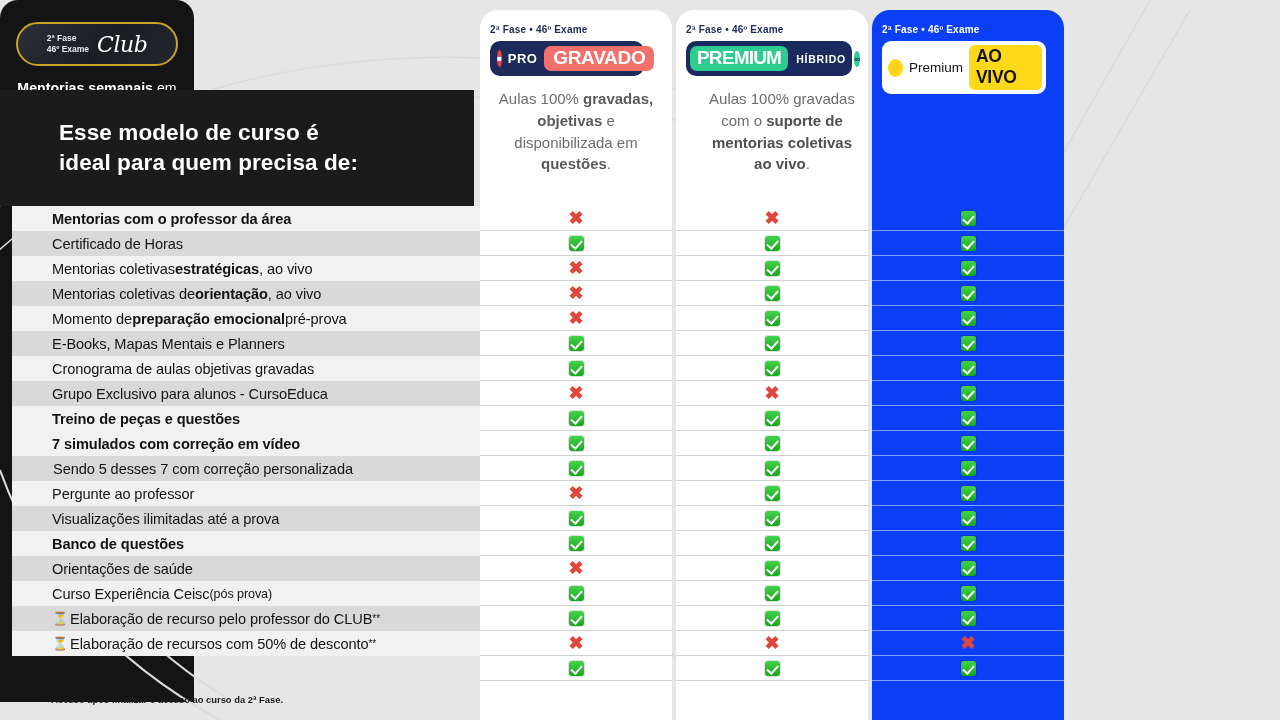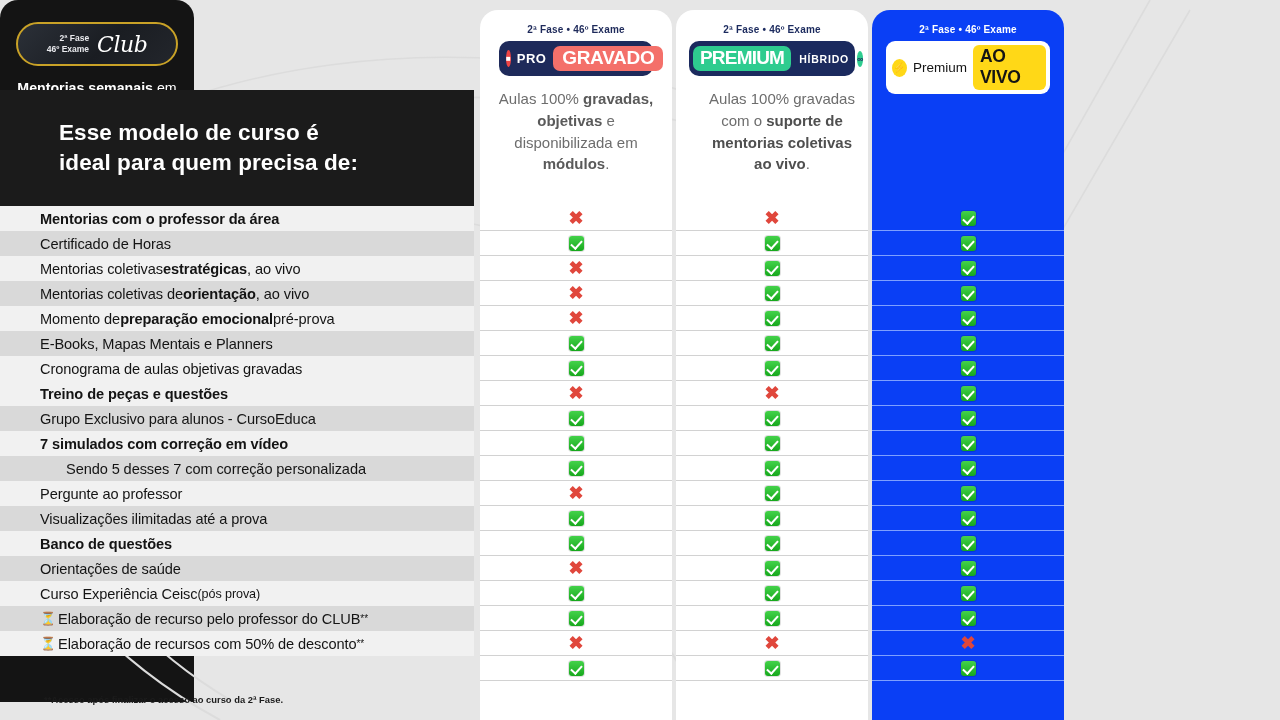--- a/index.html
+++ b/index.html
@@ -22,44 +22,44 @@
     position: absolute; left: 0; top: 90px; width: 474px; height: 116px;
     background: #1b1b1b;
     display: flex; align-items: center;
   }
   .title-block h1 {
     color: #ffffff; font-size: 22.5px; font-weight: bold;
     line-height: 1.35; padding-left: 59px; letter-spacing: .1px;
   }
 
   
-  .labels { position: absolute; left: 0; top: 206px; width: 474px; }
+  .labels { position: absolute; left: 12px; top: 206px; width: 474px; }
   .lrow {
     height: 25px; display: flex; align-items: center;
     padding-left: 40px; font-size: 14.6px; color: #141414;
     white-space: nowrap; letter-spacing: -0.1px;
   }
   .lrow.odd  { background: #f1f1f1; }
   .lrow.even { background: #d9d9d9; }
-  .lrow.indent { padding-left: 66px; }
+  .lrow.indent { padding-left: 41px; }
   .lrow b { font-weight: bold; }
   .lrow .small { font-size: 12.6px; text-align: center; }
   .lrow .sup { font-size: 10px; vertical-align: super; }
   .hourglass { font-size: 13px; margin-right: 2px; }
   .footnote {
     position: absolute; left: 44px; top: 694px;
     font-size: 9.4px; color: #1c1c1c; font-weight: bold;
   }
 
   
   .col { position: absolute; top: 10px; }
   .col-head {
     width: 100%; border-radius: 18px 18px 0 0;
     padding: 14px 10px 10px;
-    display: flex; flex-direction: column; align-items: center;
+    display: flex; flex-direction: column; align-items: flex-start;
   }
   .phase { font-size: 10px; font-weight: bold; letter-spacing: .2px; }
   .desc { text-align: center; font-size: 15px; line-height: 1.45; margin-top: 12px; }
   .desc b { font-weight: bold; }
 
   .col-body { width: 100%; }
   .crow { height: 25px; display: flex; align-items: center; justify-content: center; }
 
   
   #col-gravado { left: 480px; width: 192px; }
@@ -156,21 +156,21 @@
     border-radius: 6px; padding: 1px 7px 2px; letter-spacing: -.3px;
   }
 
   .badge-club {
     width: 162px; height: 44px; border-radius: 22px;
     border: 2px solid #c9a227;
     background: linear-gradient(135deg,#2b3038 0%,#1a1d22 55%,#23262c 100%);
     display: flex; align-items: center; justify-content: center; gap: 8px;
     margin-top: 8px;
   }
-  .club-phase { color: #e9eaee; font-size: 8.5px; line-height: 1.25; text-align: right; font-weight: bold; }
+  .club-phase { color: #e9eaee; font-size: 8.5px; line-height: 1.25; text-align: left; font-weight: bold; }
   .club-script {
     color: #ffffff; font-size: 22px;
     font-family: "DejaVu Serif", serif; font-style: italic; letter-spacing: -.5px;
   }
 
   
   .chk {
     display: inline-block; width: 15px; height: 15px; border-radius: 3px;
     background: linear-gradient(180deg,#44d24a 0%,#16a81c 100%);
     position: relative;
@@ -213,24 +213,24 @@
   <div class="labels" id="labels">
       <div class="lrow odd">
         <b>Mentorias com o professor da área</b>
       </div>
       <div class="lrow even">Certificado de Horas</div>
       <div class="lrow odd">Mentorias coletivas <b>estratégicas</b>, ao vivo</div>
       <div class="lrow even">Mentorias coletivas de <b>orientação</b>, ao vivo</div>
       <div class="lrow odd">Momento de <b>preparação emocional</b> pré-prova</div>
       <div class="lrow even">E-Books, Mapas Mentais e Planners</div>
       <div class="lrow odd">Cronograma de aulas objetivas gravadas</div>
+      <div class="lrow even">Grupo Exclusivo para alunos - CursoEduca</div>
       <div class="lrow odd">
         <b>Treino de peças e questões</b>
       </div>
-      <div class="lrow even">Grupo Exclusivo para alunos - CursoEduca</div>
       <div class="lrow odd">
         <b>7 simulados com correção em vídeo</b>
       </div>
       <div class="lrow even indent">Sendo 5 desses 7 com correção personalizada</div>
       <div class="lrow odd">Pergunte ao professor</div>
       <div class="lrow even">Visualizações ilimitadas até a prova</div>
       <div class="lrow odd">
         <b>Banco de questões</b>
       </div>
       <div class="lrow even">Orientações de saúde</div>
@@ -241,21 +241,21 @@
   <div class="footnote">**Acesso após finalizar o acesso ao curso da 2ª Fase.</div>
 
   <div class="col" id="col-gravado">
     <div class="col-head" style="height: 196px; justify-content: flex-start;">
       <div class="phase">2ª Fase • 46º Exame</div>
       <div class="badge badge-gravado">
         <span class="cam-circle">■</span>
         <span class="pro-txt">PRO</span>
         <span class="gravado-chip">GRAVADO</span>
       </div>
-      <div class="desc">Aulas 100% <b>gravadas, objetivas</b> e disponibilizada em <b>módulos</b>.</div>
+      <div class="desc">Aulas 100% <b>gravadas, objetivas</b> e disponibilizada em <b>questões</b>.</div>
     </div>
     <div class="col-body">
         <div class="crow">
           <span class="xm">✖</span>
         </div>
         <div class="crow">
           <span class="chk"></span>
         </div>
         <div class="crow">
           <span class="xm">✖</span>

